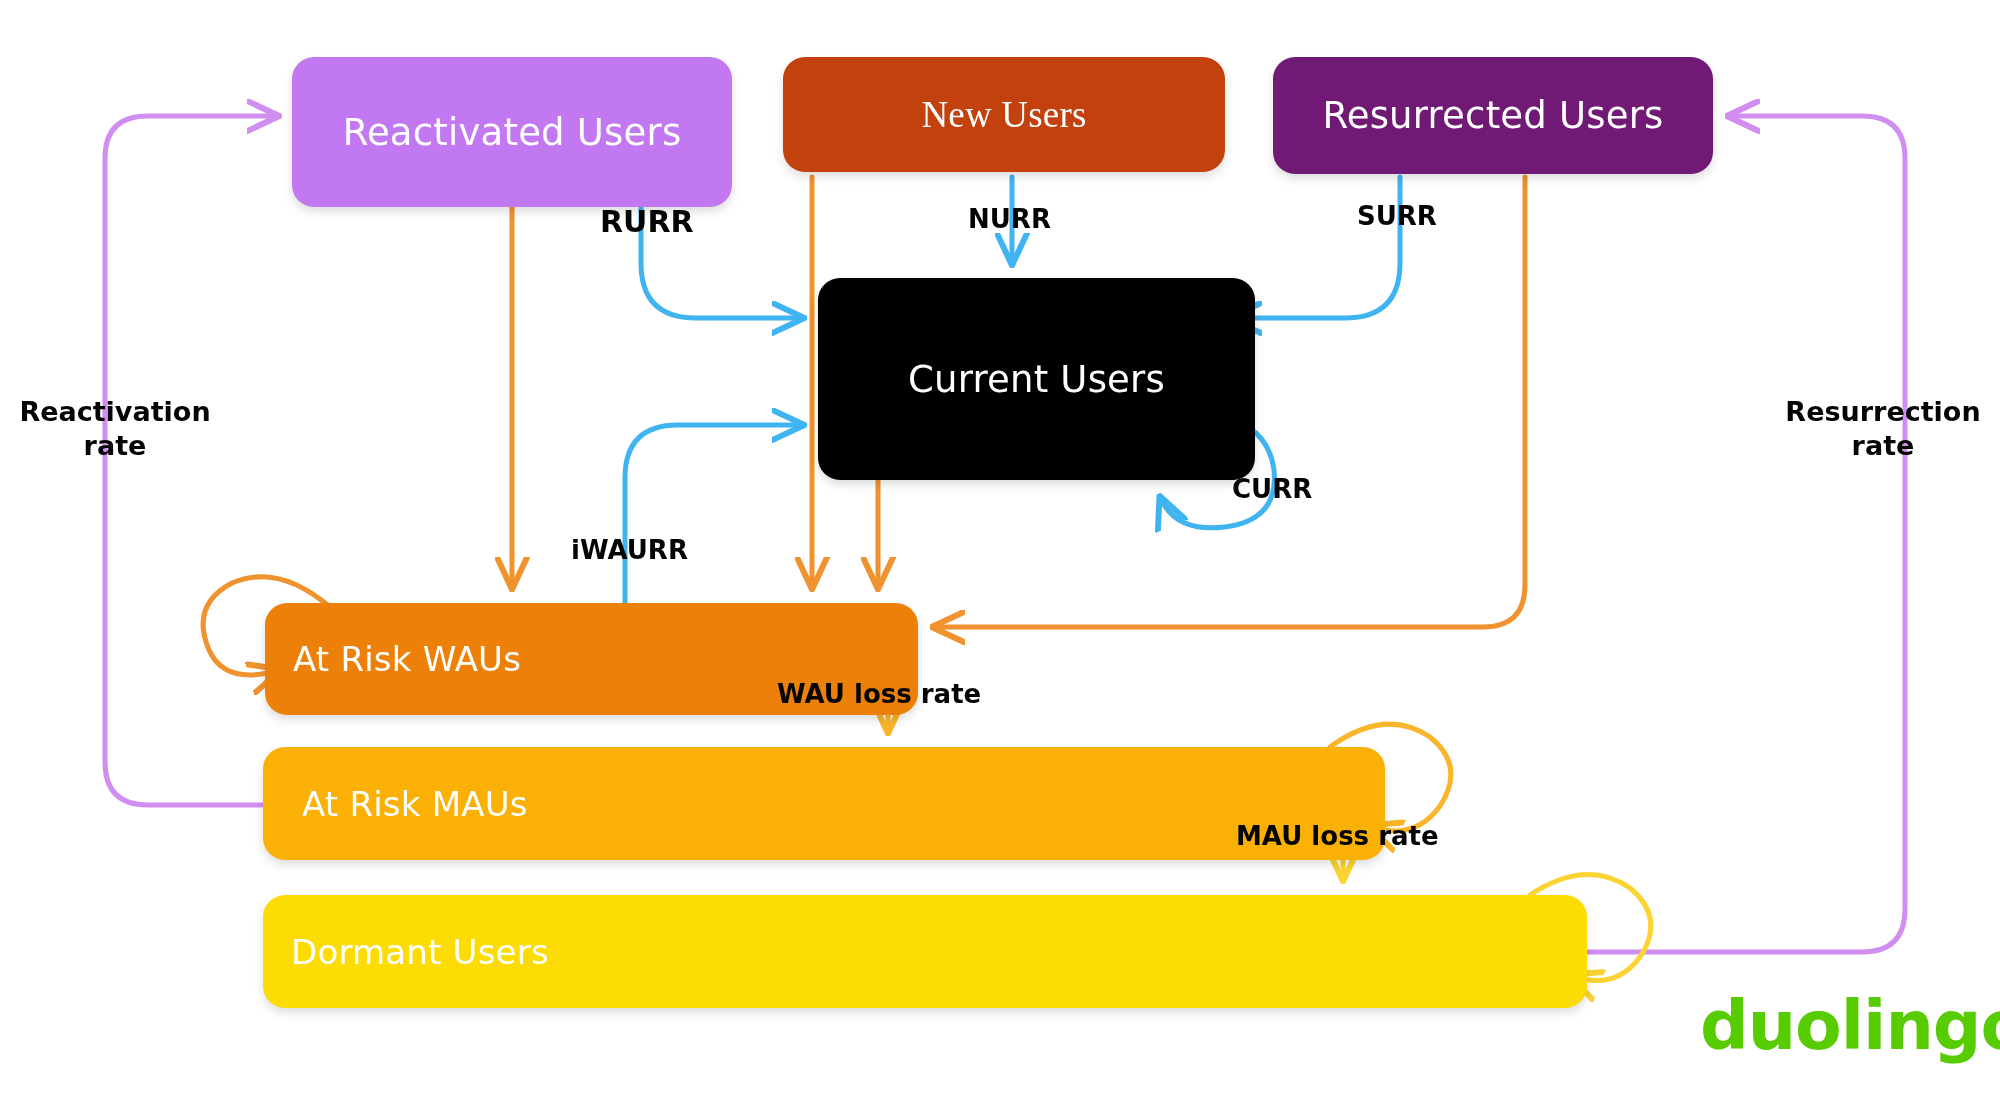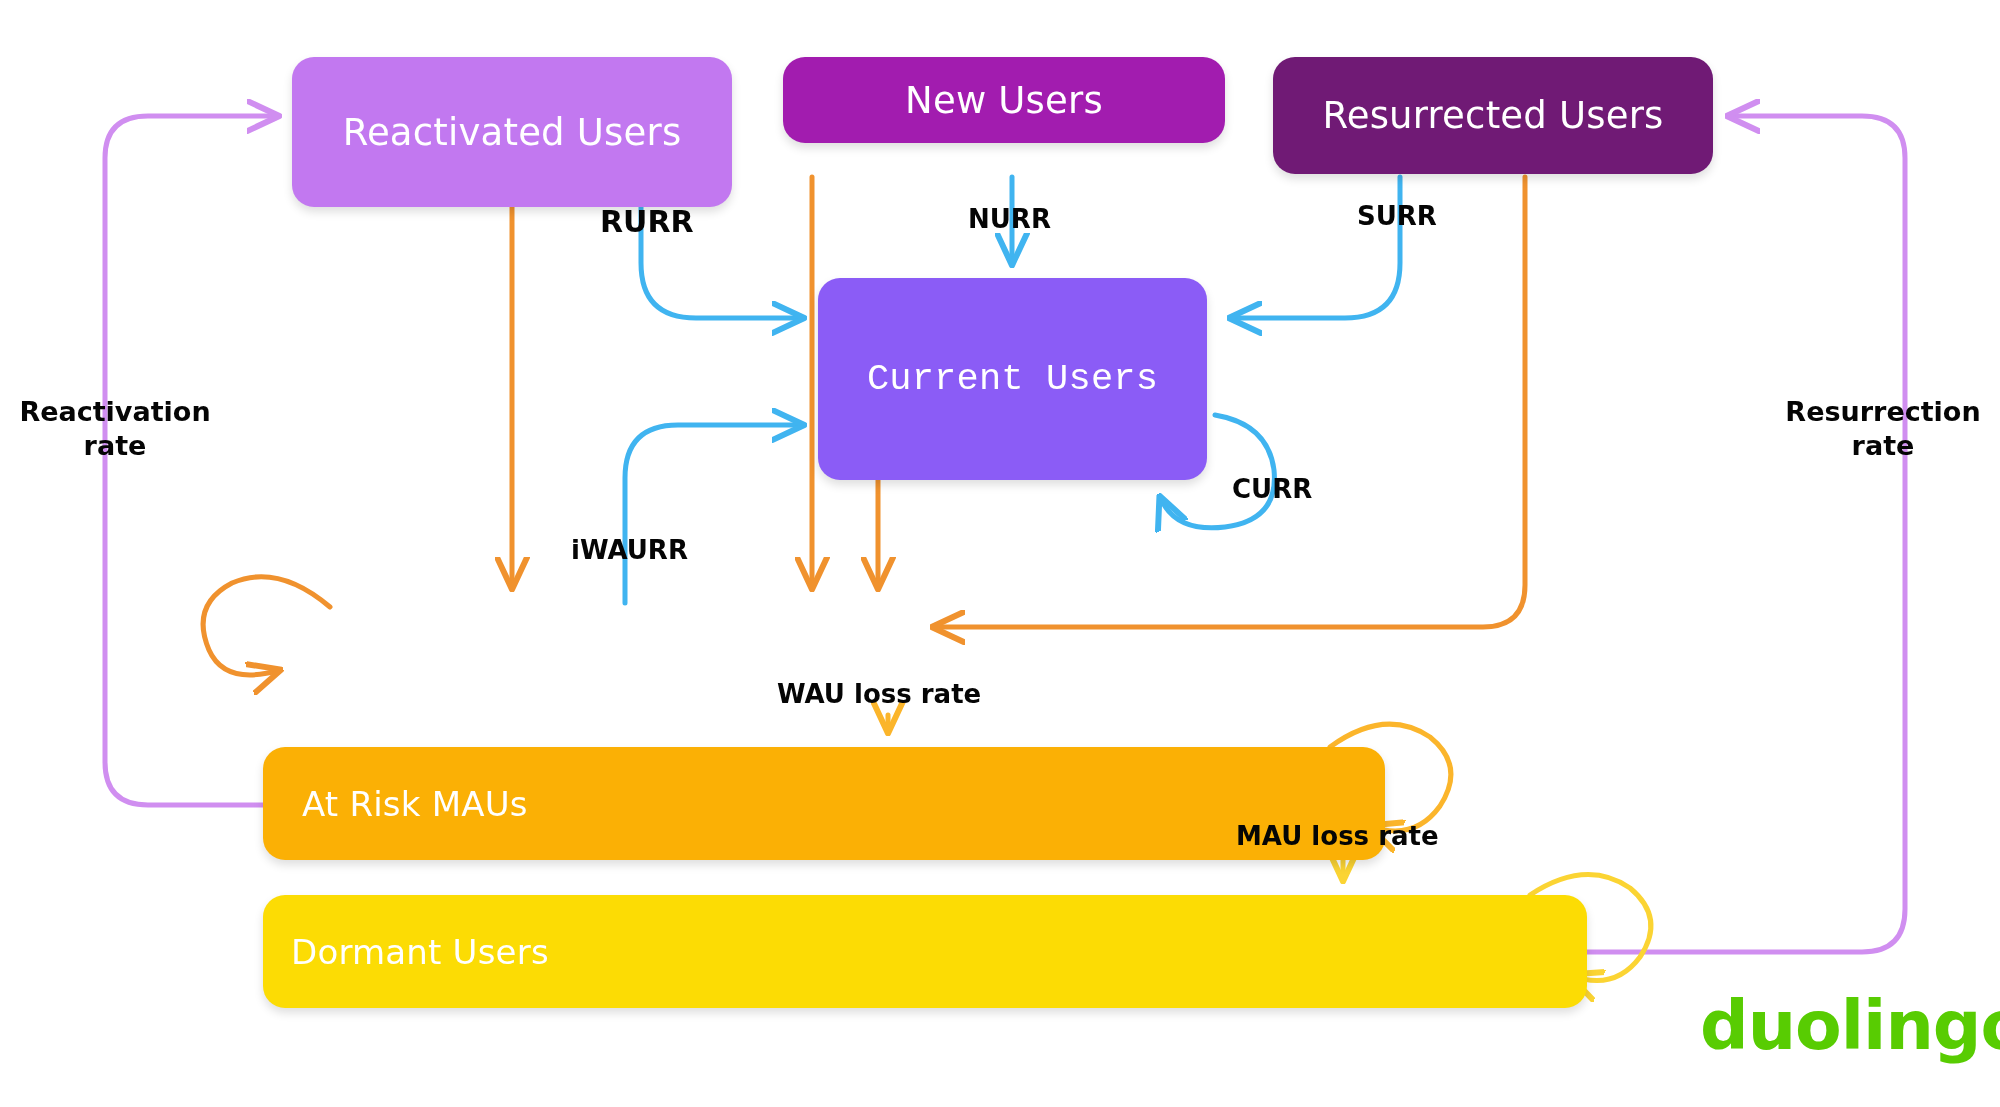--- a/index.html
+++ b/index.html
@@ -120,32 +120,35 @@
 
       <path d="M 1530 895 Q 1586 858 1630 888 Q 1666 918 1640 957 Q 1614 992 1570 975" stroke="#fbd433" marker-end="url(#ah-yellow)"></path>
 
     </g>
   </svg>
 
   <div class="node center-title" style="left:292px; top:57px; width:440px; height:150px; background:#c278f0; font-size:37px;">
     <span>Reactivated Users</span>
   </div>
 
-  <div class="node center-title" style="left:783px; top:57px; width:442px; height:86px; background:#a21caf; font-size:37px;">
+  <div class="node center-title" style="left:783px; top:57px; width:442px; height:115px; background:#c2410c; font-size:37px;font-family:Liberation Serif, serif;">
     <span>New Users</span>
   </div>
 
   <div class="node center-title" style="left:1273px; top:57px; width:440px; height:117px; background:#701a75; font-size:37px;">
     <span>Resurrected Users</span>
   </div>
 
-  <div class="node center-title" style="left:818px; top:278px; width:389px; height:202px; background:#8b5cf6; font-size:37px;font-family:Liberation Mono, monospace;">
+  <div class="node center-title" style="left:818px; top:278px; width:437px; height:202px; background:#000000; font-size:37px;">
     <span>Current Users</span>
   </div>
 
+  <div class="node left-title" style="left:265px; top:603px; width:653px; height:112px; background:#ec8009; font-size:34px;">
+    <span>At Risk WAUs</span>
+  </div>
 
   <div class="node left-title" style="left:263px; top:747px; width:1122px; height:113px; background:#fbb005; font-size:34px;padding-left:39px;">
     <span>At Risk MAUs</span>
   </div>
 
   <div class="node left-title" style="left:263px; top:895px; width:1324px; height:113px; background:#fcdc04; font-size:34px;">
     <span>Dormant Users</span>
   </div>
 
   <div class="edge-label" style="left:600px; top:203px; font-size:30px;">RURR</div>

